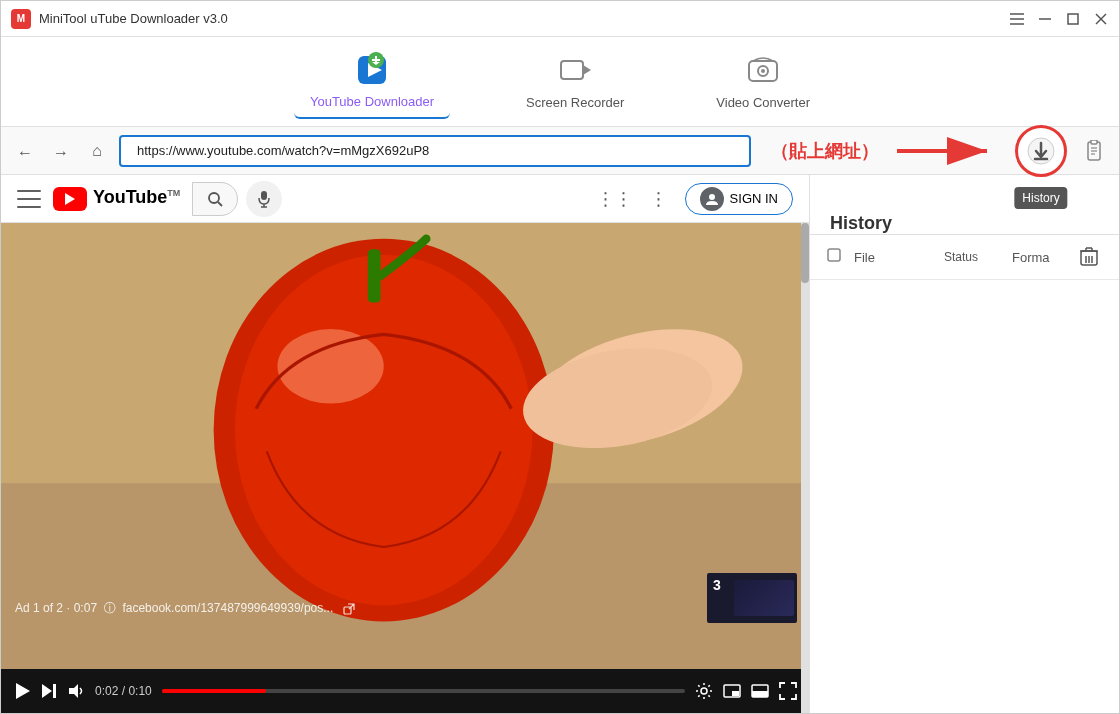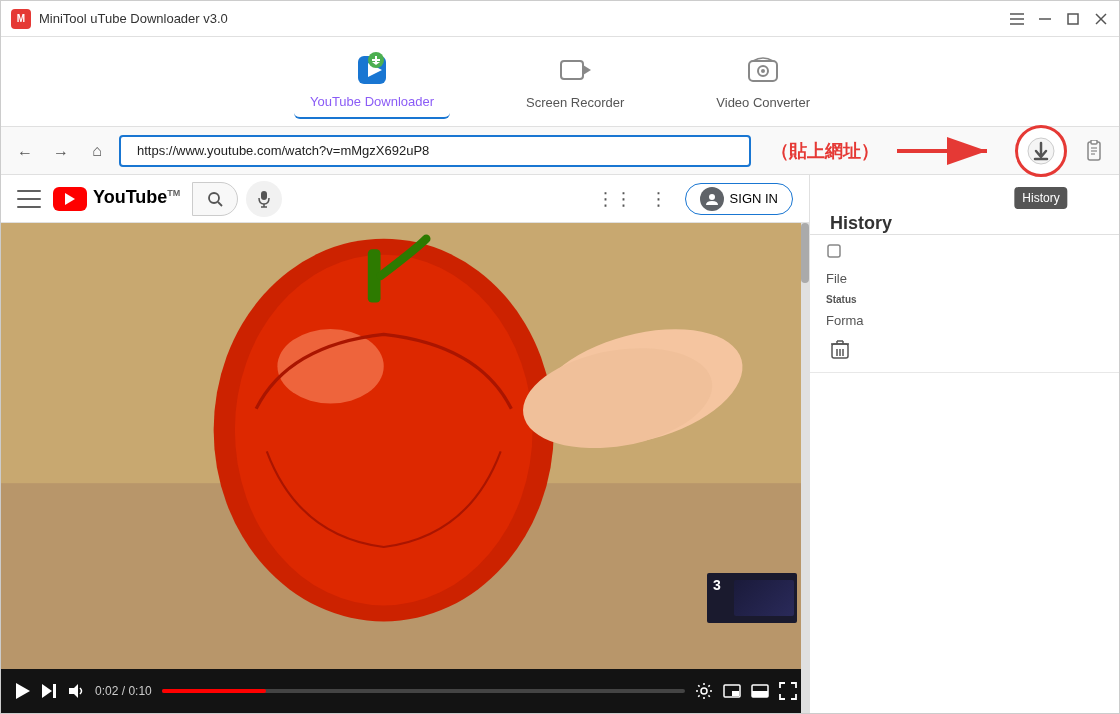--- a/index.html
+++ b/index.html
@@ -466,39 +466,39 @@
       border-bottom: 1px solid #e0e0e0;
     }
     .history-title {
       font-size: 18px;
       font-weight: 600;
       color: #333;
       flex: 1;
     }
     .history-table-header {
       display: flex;
+      align-items: center;
       padding: 8px 16px;
       border-bottom: 1px solid #e8e8e8;
       gap: 8px;
-      flex-direction: column;
     }
     .history-col-check {
       width: 20px;
     }
     .history-col-file {
       flex: 1;
       font-size: 13px;
       color: #555;
       font-weight: 500;
     }
     .history-col-status {
       width: 60px;
-      font-size: 10px;
-      color: #555;
-      font-weight: 700;
+      font-size: 12px;
+      color: #555;
+      font-weight: 400;
     }
     .history-col-format {
       width: 55px;
       font-size: 13px;
       color: #555;
       font-weight: 500;
     }
     .history-delete-all {
       width: 28px;
       height: 28px;
@@ -688,20 +688,30 @@
             <path d="M240 180 Q270 120 360 110 Q450 120 480 180" fill="none" stroke="#aa1500" stroke-width="3"></path>
             <path d="M250 220 Q280 300 360 310 Q440 300 470 220" fill="none" stroke="#aa1500" stroke-width="2"></path>
 
             <rect x="345" y="30" width="12" height="50" rx="4" fill="#2d7a00"></rect>
             <path d="M357 55 Q390 30 400 20" fill="none" stroke="#2d7a00" stroke-width="8" stroke-linecap="round"></path>
 
             <ellipse cx="600" cy="160" rx="100" ry="50" fill="#f5c5a0" transform="rotate(-15, 600, 160)"></ellipse>
             <ellipse cx="580" cy="170" rx="90" ry="45" fill="#f0c09a" transform="rotate(-10, 580, 170)"></ellipse>
           </svg>
           
+          <div class="ad-badge">
+            <span>Ad 1 of 2 · 0:07</span>
+            &nbsp;ⓘ&nbsp;
+            <span>facebook.com/137487999649939/pos...</span>
+            &nbsp;
+            <svg width="12" height="12" viewBox="0 0 12 12" style="display:inline;vertical-align:middle">
+                <rect x="1" y="4" width="7" height="7" rx="1" fill="none" stroke="white" stroke-width="1.2"></rect>
+                <path d="M5 1 L11 1 L11 7 M11 1 L6 6" stroke="white" stroke-width="1.2" fill="none"></path>
+              </svg>
+          </div>
           
           <div class="mini-thumb">
             <span class="mini-thumb-num">3</span>
             <div style="width:60px;height:36px;background:linear-gradient(135deg,#1a1a3a,#2a2a5a);margin-left:24px;border-radius:2px;"></div>
           </div>
         </div>
       </div>
 
       <div class="video-controls">
         <div class="ctrl-btn">

